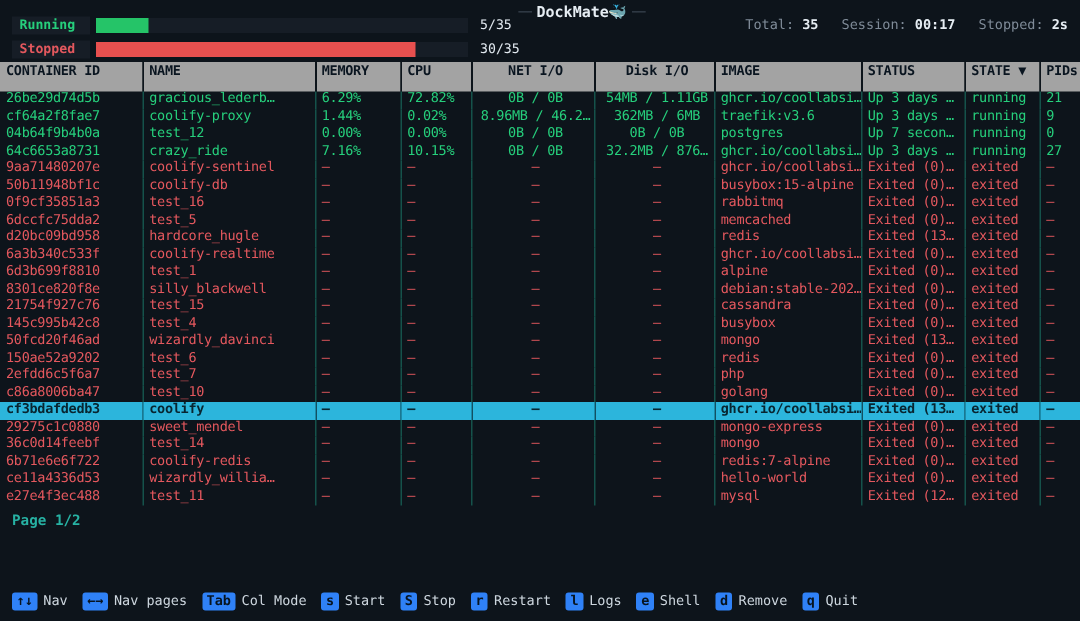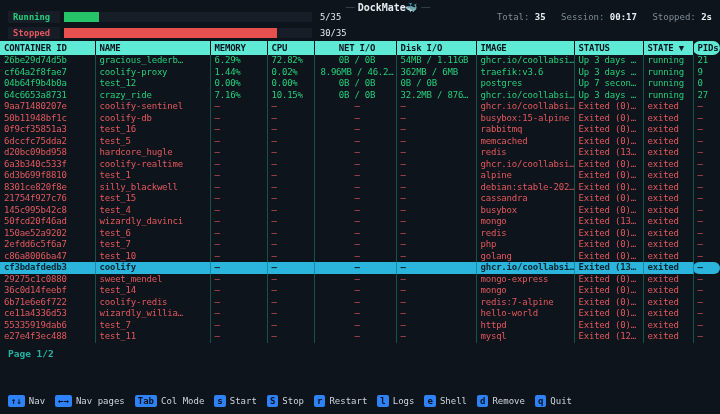--- a/index.html
+++ b/index.html
@@ -40,42 +40,42 @@
   .stats { position:absolute; top:12px; right:8px; font-size:9px; white-space:nowrap; }
   .stats .slabel { color:#7f8b98; }
   .stats .svalue { color:#e6edf3; font-weight:bold; margin-right:10px; }
   .stats .svalue:last-child { margin-right:0; }
 
   
   table.ctable {
     width:720px; table-layout:fixed; border-collapse:collapse; margin-top:1px;
   }
   th {
-    background:#5eead4; color:#0a1520; font-weight:bold; text-align:left;
-    padding:2px 0 2px 4px; font-size:9px; letter-spacing:-0.2px;
+    background:#a3a3a3; color:#0a1520; font-weight:bold; text-align:left;
+    padding:2px 0 8px 4px; font-size:9px; letter-spacing:-0.2px;
     white-space:nowrap; overflow:hidden; border-right:1px solid #0d141b;
   }
   th.c9 { border-right:none; }
   td {
     padding:0 0 0 4px; line-height:11.5px; height:11.5px; font-size:9px;
     letter-spacing:-0.2px; white-space:nowrap; overflow:hidden;
     border-right:1px solid #15524b;
   }
   td.c9 { border-right:none; }
   tr.running td { color:#26cf7c; }
   tr.exited  td { color:#e4585e; }
   tr.selected td {
     background:#2cb5dc; color:#082530; font-weight:bold;
     border-right-color:#1b8aa8;
   }
 
   
   .c0{width:95px;} .c1{width:115px;} .c2{width:57px;} .c3{width:47px;}
-  .c4{width:82px;text-align:center;} .c5{width:80px;} .c6{width:98px;} .c7{width:69px;margin-left:6px;}
-  .c8{width:50px;} .c9{width:27px;border-radius:7px;}
+  .c4{width:82px;text-align:center;} .c5{width:80px;text-align:center;} .c6{width:98px;} .c7{width:69px;margin-left:6px;}
+  .c8{width:50px;} .c9{width:27px;}
 
   
   .pageinfo {
     margin:5px 0 0 8px; color:#27b2a4; font-weight:bold; font-size:9.5px;
   }
   .keybar {
     position:absolute; left:8px; right:8px; bottom:7px;
     display:flex; gap:10px; align-items:center; white-space:nowrap; font-size:9px;
   }
   .key-item { display:inline-flex; align-items:center; }
@@ -406,32 +406,20 @@
         <td class="c2">—</td>
         <td class="c3">—</td>
         <td class="c4">—</td>
         <td class="c5">—</td>
         <td class="c6">hello-world</td>
         <td class="c7">Exited (0)…</td>
         <td class="c8">exited</td>
         <td class="c9">—</td>
       </tr>
       <tr class="exited">
-        <td class="c0">55335919dab6</td>
-        <td class="c1">test_7</td>
-        <td class="c2">—</td>
-        <td class="c3">—</td>
-        <td class="c4">—</td>
-        <td class="c5">—</td>
-        <td class="c6">httpd</td>
-        <td class="c7">Exited (0)…</td>
-        <td class="c8">exited</td>
-        <td class="c9">—</td>
-      </tr>
-      <tr class="exited">
         <td class="c0">e27e4f3ec488</td>
         <td class="c1">test_11</td>
         <td class="c2">—</td>
         <td class="c3">—</td>
         <td class="c4">—</td>
         <td class="c5">—</td>
         <td class="c6">mysql</td>
         <td class="c7">Exited (12…</td>
         <td class="c8">exited</td>
         <td class="c9">—</td>

